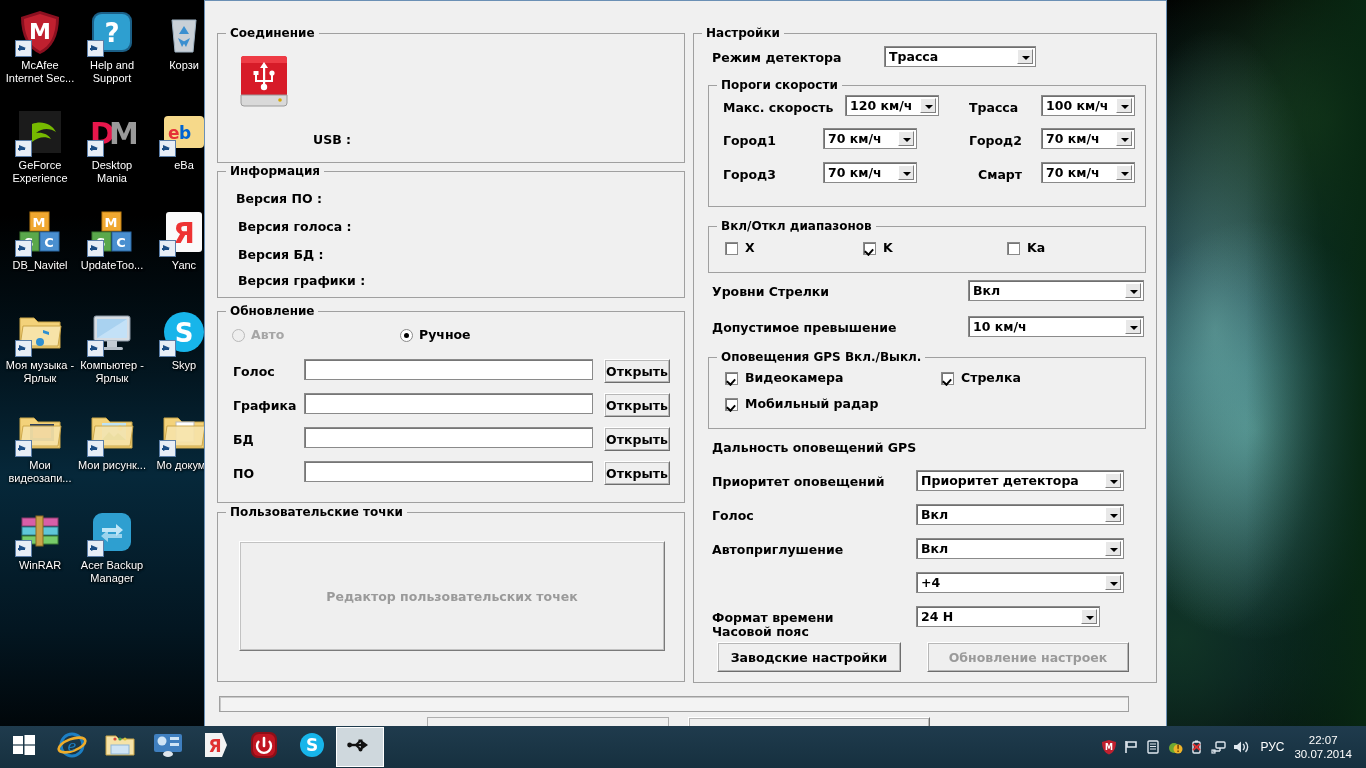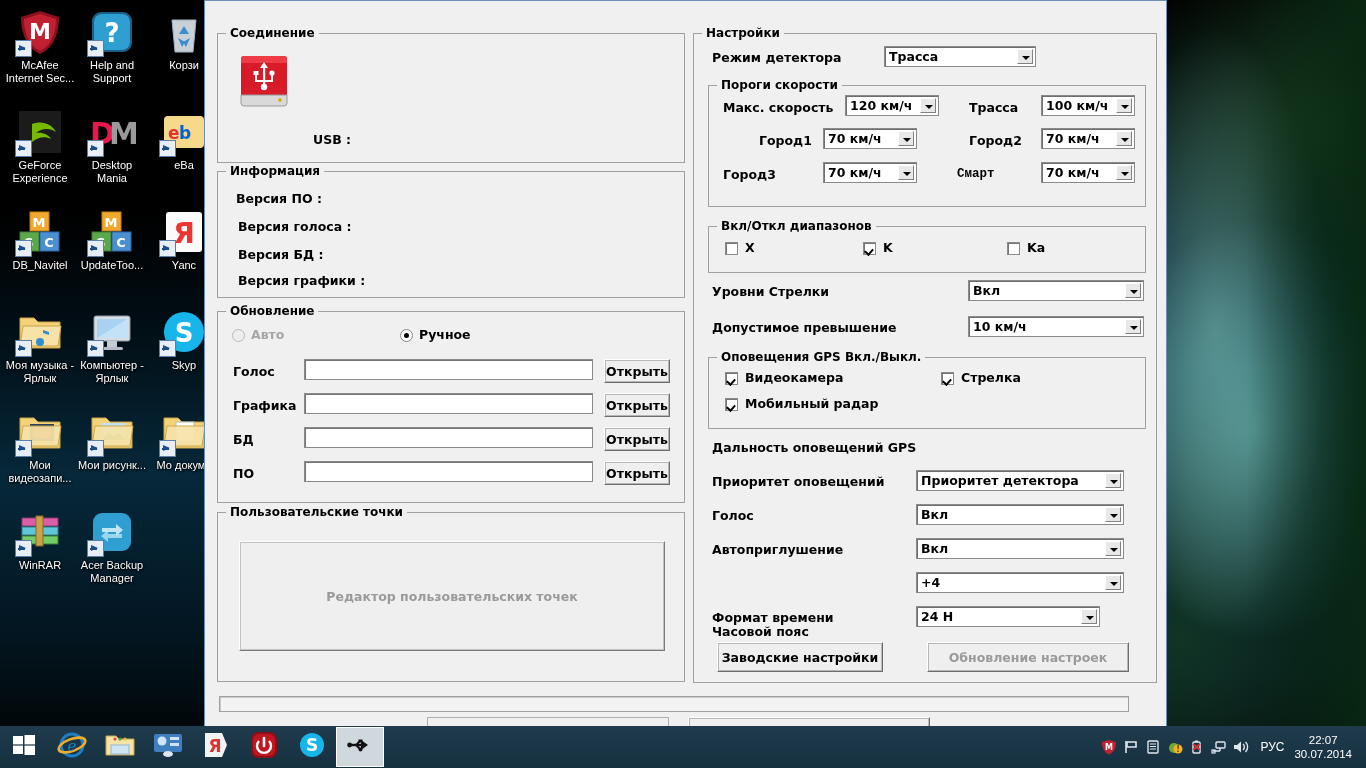--- a/index.html
+++ b/index.html
@@ -436,37 +436,37 @@
         <div class="combo" style="left:136px;top:9px;width:94px;padding-left:14px;">
           <span class="val">120 км/ч</span>
           <span class="arw"></span>
         </div>
         <span class="lbl-b" style="left:260px;top:14px;">Трасса</span>
         <div class="combo" style="left:332px;top:9px;width:94px;">
           <span class="val">100 км/ч</span>
           <span class="arw"></span>
         </div>
 
-        <span class="lbl-b" style="left:14px;top:47px;margin-left:36px;">Город1</span>
+        <span class="lbl-b" style="left:14px;top:47px;">Город1</span>
         <div class="combo" style="left:114px;top:42px;width:94px;">
           <span class="val">70 км/ч</span>
           <span class="arw"></span>
         </div>
         <span class="lbl-b" style="left:260px;top:47px;">Город2</span>
         <div class="combo" style="left:332px;top:42px;width:94px;">
           <span class="val">70 км/ч</span>
           <span class="arw"></span>
         </div>
 
         <span class="lbl-b" style="left:14px;top:81px;">Город3</span>
         <div class="combo" style="left:114px;top:76px;width:94px;">
           <span class="val">70 км/ч</span>
           <span class="arw"></span>
         </div>
-        <span class="lbl-b" style="left:248px;top:81px;font-family:Liberation Mono, monospace;">Смарт</span>
+        <span class="lbl-b" style="left:269px;top:81px;">Смарт</span>
         <div class="combo" style="left:332px;top:76px;width:94px;">
           <span class="val">70 км/ч</span>
           <span class="arw"></span>
         </div>
       </div>
 
       <div class="gb inner" style="left:14px;top:192px;width:436px;height:45px;">
         <span class="cap">Вкл/Откл диапазонов</span>
         <span class="chk" style="left:16px;top:15px;"></span>
         <span class="lbl-b" style="left:36px;top:13px;">X</span>
@@ -523,21 +523,21 @@
         <span class="val">+4</span>
         <span class="arw"></span>
       </div>
 
       <span class="lbl-b" style="left:18px;top:576px;">Формат времени</span>
       <div class="combo" style="left:222px;top:572px;width:184px;">
         <span class="val">24 H</span>
         <span class="arw"></span>
       </div>
 
-      <div class="btn" style="left:23px;top:608px;width:166px;height:30px;">Заводские настройки</div>
+      <div class="btn" style="left:23px;top:608px;width:184px;height:30px;">Заводские настройки</div>
       <div class="btn dis" style="left:233px;top:608px;width:202px;height:30px;">Обновление настроек</div>
     </div>
 
     <div class="progress" style="left:14px;top:673px;width:910px;height:16px;"></div>
 
     <div class="btn dis flat" style="left:222px;top:694px;width:242px;height:34px;">Загрузка</div>
     <div class="btn" style="left:483px;top:694px;width:242px;height:34px;">Выход</div>
 
   </div>
 </div>

